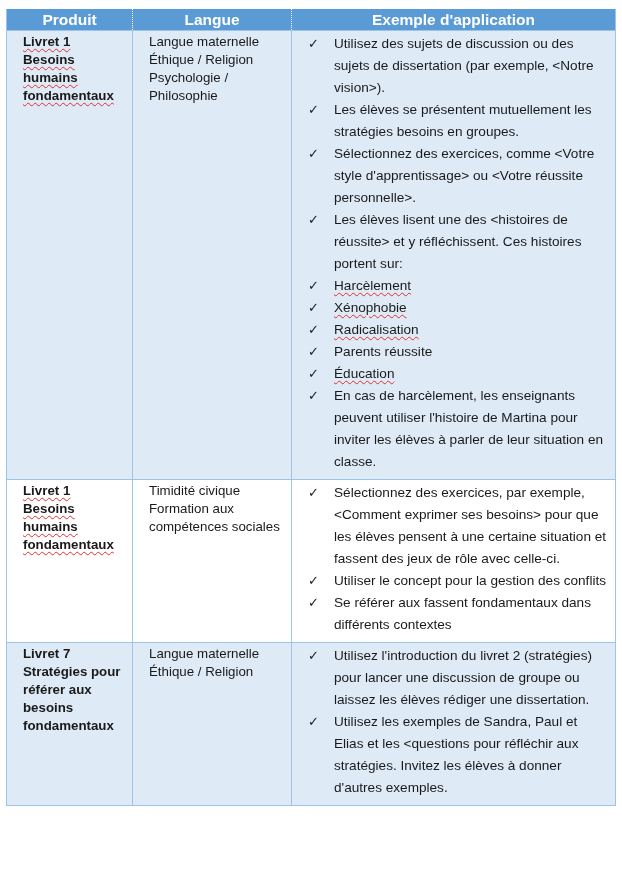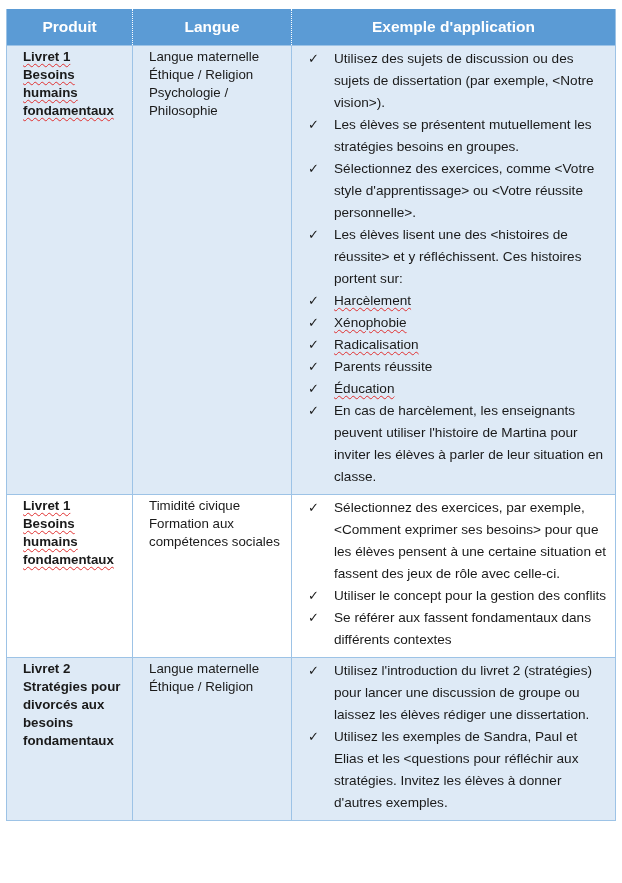--- a/index.html
+++ b/index.html
@@ -10,21 +10,21 @@
     width: 610px;
     font-size: 13.3px;
     color: #1a1a1a;
   }
   table.doc th {
     background: #5b9bd5;
     color: #ffffff;
     font-weight: bold;
     font-size: 15.5px;
     text-align: center;
-    height: 36px;
+    height: 21px;
     padding: 0;
     border-left: 1px dotted #ffffff;
     border-right: 1px dotted #ffffff;
   }
   table.doc th:first-child { border-left: 1px solid #9dc3e6; }
   table.doc th:last-child { border-right: 1px solid #9dc3e6; }
   table.doc td {
     border: 1px solid #9dc3e6;
     vertical-align: top;
     padding: 2px 6px 6px 16px;
@@ -109,23 +109,23 @@
         <ul class="checks">
           <li><span class="chk">✓</span><span>Sélectionnez des exercices, par exemple, &lt;Comment exprimer ses besoins&gt; pour que les élèves pensent à une certaine situation et fassent des jeux de rôle avec celle-ci.</span></li>
           <li><span class="chk">✓</span><span>Utiliser le concept pour la gestion des conflits</span></li>
           <li><span class="chk">✓</span><span>Se référer aux fassent fondamentaux dans différents contextes</span></li>
         </ul>
       </td>
     </tr>
 
     <tr class="shade">
       <td class="prod">
-        <div>Livret 2</div>
+        <div>Livret 7</div>
         <div>Stratégies pour</div>
-        <div>divorcés aux</div>
+        <div>référer aux</div>
         <div>besoins</div>
         <div>fondamentaux</div>
       </td>
       <td class="subj">
         <div>Langue maternelle</div>
         <div>Éthique / Religion</div>
       </td>
       <td class="ex">
         <ul class="checks">
           <li><span class="chk">✓</span><span>Utilisez l'introduction du livret 2 (stratégies) pour lancer une discussion de groupe ou laissez les élèves rédiger une dissertation.</span></li>

